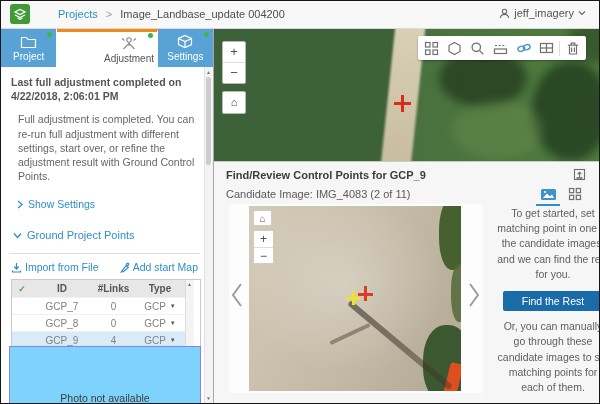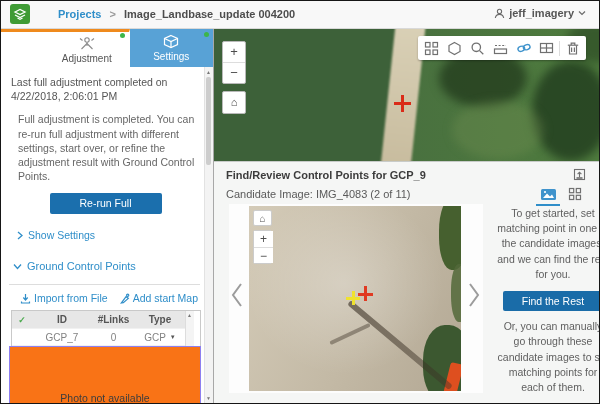--- a/index.html
+++ b/index.html
@@ -1,53 +1,53 @@
 <!DOCTYPE html>
 <html><head>
 <meta charset="utf-8">
 <style>
   html,body{margin:0;padding:0;background:#e8e8e8;font-family:"Liberation Sans",sans-serif;}
   #app{position:relative;width:600px;height:404px;margin:0 auto;background:#fff;border:1px solid #161616;box-sizing:border-box;overflow:hidden;}
   
-  .app-header{position:absolute;top:0;left:0;right:0;height:27px;background:#f8f8f8;border-bottom:1px solid #d9d9d9;font-weight:bold;}
+  .app-header{position:absolute;top:0;left:0;right:0;height:27px;background:#f8f8f8;border-bottom:1px solid #d9d9d9;}
   .logo{position:absolute;left:9px;top:3px;width:20px;height:20px;background:#3f9b35;border-radius:3px;display:flex;align-items:center;justify-content:center;}
   .breadcrumb{position:absolute;left:57px;top:7px;font-size:11px;color:#4d4d4d;white-space:nowrap;}
   .breadcrumb .lnk{color:#2f8ec9;}
   .breadcrumb .sep{color:#9a9a9a;margin:0 5px;}
   .userbox{position:absolute;right:13px;top:6px;font-size:11px;color:#565656;display:flex;align-items:center;gap:4px;}
   
   .left-panel{position:absolute;top:28px;left:0;width:213px;bottom:0;background:#fff;border-right:1px solid #a8a8a8;box-sizing:border-box;}
   .tabs{display:flex;height:38px;}
   .tab{flex:1;position:relative;background:#58a2d6;color:#fff;display:flex;flex-direction:column;align-items:center;justify-content:center;gap:2px;font-size:10px;border-right:1px solid #fff;cursor:pointer;}
   .tab:last-child{border-right:none;}
   .tab.active{background:#fff;color:#555;border-top:3px solid #ef8a1d;padding-left:44px;}
   .gdot{position:absolute;top:3px;right:4px;width:5px;height:5px;border-radius:50%;background:#3db54a;}
   .tab.active .gdot{top:1px;}
   .panel-content{position:absolute;top:38px;left:0;right:9px;bottom:0;padding:8px 4px 0 10px;font-size:10.5px;color:#555;line-height:1.35;box-sizing:border-box;}
-  .status-line{margin-bottom:9px;color:#555;}
+  .status-line{margin-bottom:9px;color:#555;font-weight:bold;}
   .desc{margin:0 2px 10px 7px;color:#666;}
   .btn{display:block;margin:6px auto 0;width:112px;height:21px;line-height:21px;background:#1b6fad;color:#fff;text-align:center;border-radius:2px;font-size:10.5px;border:none;cursor:pointer;padding:0;font-family:"Liberation Sans",sans-serif;}
   .link-row{margin:14px 0 0 6px;color:#2f8ec9;font-size:10.5px;display:flex;align-items:center;gap:5px;cursor:pointer;}
   .gcp-head{margin:17px 0 0 2px;color:#2f8ec9;font-size:11px;display:flex;align-items:center;gap:5px;cursor:pointer;}
   .hdiv{border:none;border-top:1px solid #ddd;margin:10px 0 0 -2px;}
-  .import-row{margin-top:6px;display:flex;justify-content:flex-end;gap:11px;font-size:10.5px;color:#2f8ec9;padding-right:2px;}
+  .import-row{margin-top:6px;display:flex;justify-content:space-between;gap:11px;font-size:10.5px;color:#2f8ec9;padding-right:2px;}
   .import-row .ilnk{display:flex;align-items:center;gap:3px;cursor:pointer;}
   .gcp-table{margin-top:5px;width:190px;border:1px solid #c9c9c9;display:flex;box-sizing:border-box;}
   .tbl-main{width:173px;}
   .thead{display:flex;background:#e7e7e7;height:17px;align-items:center;font-size:10px;color:#555;font-weight:bold;}
   .trow{display:flex;height:16px;align-items:center;font-size:10px;color:#828282;border-top:1px solid #f1f1f1;cursor:pointer;}
   .trow.selected{background:#d9ebf9;}
   .c-check{width:20px;text-align:center;}
   .c-id{width:60px;text-align:center;}
   .c-links{width:43px;text-align:center;}
   .c-type{width:50px;text-align:center;display:flex;align-items:center;justify-content:center;gap:4px;}
   .dd-arrow{font-size:6px;color:#555;}
   .tbl-scroll{width:8px;background:#f4f4f4;border-left:1px solid #ddd;position:relative;font-size:5px;color:#777;}
   .tbl-scroll .su{position:absolute;top:1px;left:1px;}
-  .photo-box{position:absolute;left:8px;right:12px;top:317px;bottom:-2px;border:1px solid #8d7ff0;background:#f97316;display:flex;align-items:flex-end;justify-content:center;font-size:10.5px;color:#3d3d3d;}
+  .photo-box{position:absolute;left:8px;right:12px;top:317px;bottom:-2px;border:1px solid #8d7ff0;background:#7dd3fc;display:flex;align-items:flex-end;justify-content:center;font-size:10.5px;color:#3d3d3d;}
   .vscroll{position:absolute;right:0;top:38px;bottom:0;width:8px;background:#f3f3f3;border-left:1px solid #e2e2e2;font-size:5px;color:#777;}
   .vscroll .su{position:absolute;top:2px;left:1px;}
   .vscroll .sd{position:absolute;bottom:2px;left:1px;}
   .vscroll .thumb{position:absolute;top:10px;left:1px;width:5px;height:88px;background:#cdcdcd;border-radius:2px;}
   
   .map{position:absolute;left:213px;top:28px;right:0;bottom:0;background:#3d6139;overflow:hidden;}
   .grass2{position:absolute;left:198px;top:0;right:0;height:140px;background:linear-gradient(90deg,#49713f,#4f7c3e);}
   .blob{position:absolute;border-radius:50%;filter:blur(5px);}
   .path{position:absolute;left:174px;top:-8px;width:30px;height:152px;background:linear-gradient(180deg,#dad1b7,#c7bb9d);transform:rotate(6deg);filter:blur(1px);}
   .cross-h{position:absolute;background:#da2b18;}
@@ -114,20 +114,29 @@
         </svg>
       <span>jeff_imagery</span>
       <svg width="8" height="6" viewBox="0 0 8 6">
           <polyline points="1,1.5 4,4.5 7,1.5" fill="none" stroke="#6b6b6b" stroke-width="1.2"></polyline>
         </svg>
     </div>
   </div>
 
   <div class="left-panel">
     <div class="tabs">
+      <div class="tab">
+        <span class="gdot"></span>
+        <svg width="17" height="14" viewBox="0 0 17 14">
+            <g stroke="#fff" stroke-width="1.2" fill="none">
+              <path d="M1.5 3 L1.5 12.5 L15.5 12.5 L15.5 4.5 L8 4.5 L6.5 2.5 L1.5 2.5 Z"></path>
+            </g>
+          </svg>
+        <span>Project</span>
+      </div>
       <div class="tab active">
         <span class="gdot"></span>
         <svg width="18" height="15" viewBox="0 0 18 15">
             <g stroke="#8a8a8a" stroke-width="1.1" fill="none">
               <circle cx="9" cy="4" r="2.2"></circle>
               <path d="M9 6.2 L9 10"></path>
               <path d="M9 7.5 L3.5 13"></path>
               <path d="M9 7.5 L14.5 13"></path>
               <path d="M2 2.5 L4.5 4.5 M16 2.5 L13.5 4.5"></path>
             </g>
@@ -144,34 +153,33 @@
             </g>
           </svg>
         <span>Settings</span>
       </div>
     </div>
 
     <div class="panel-content">
       <div class="status-line">Last full adjustment completed on 4/22/2018, 2:06:01 PM</div>
       <div class="desc">Full adjustment is completed. You can re-run full adjustment with different settings, start over, or refine the adjustment result with Ground Control Points.</div>
 
-      <button class="btn">Re-run Full</button>
 
       <div class="link-row">
         <svg width="6" height="9" viewBox="0 0 6 9">
             <polyline points="1,1 5,4.5 1,8" fill="none" stroke="#2f8ec9" stroke-width="1.3"></polyline>
           </svg>
         <span>Show Settings</span>
       </div>
 
       <div class="gcp-head">
         <svg width="9" height="7" viewBox="0 0 9 7">
             <polyline points="1,1.5 4.5,5.5 8,1.5" fill="none" stroke="#2f8ec9" stroke-width="1.3"></polyline>
           </svg>
-        <span>Ground Control Points</span>
+        <span>Ground Project Points</span>
       </div>
 
       <hr class="hdiv">
 
       <div class="import-row">
         <span class="ilnk">
           <svg width="11" height="11" viewBox="0 0 11 11">
               <g stroke="#2f8ec9" stroke-width="1.2" fill="none">
                 <path d="M5.5 1 L5.5 6.5 M3.3 4.5 L5.5 7 L7.7 4.5"></path>
                 <path d="M1.5 8.5 L1.5 10 L9.5 10 L9.5 8.5"></path>

